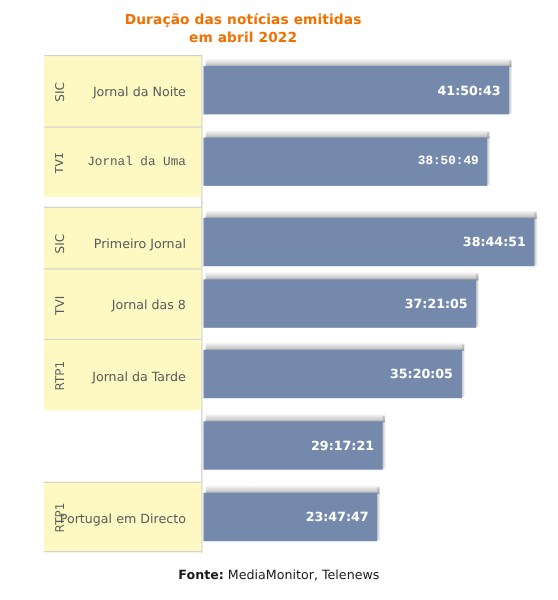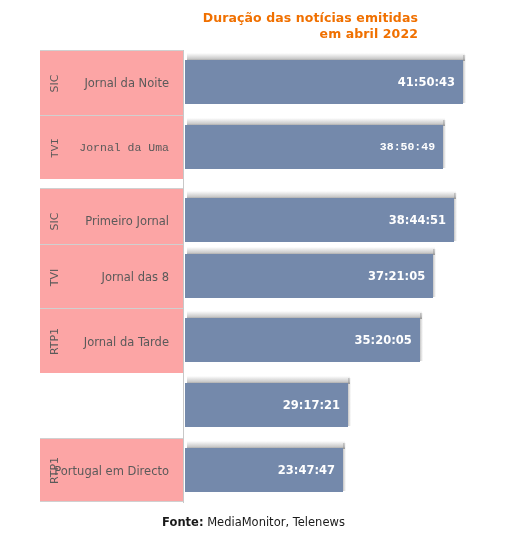--- a/index.html
+++ b/index.html
@@ -18,24 +18,24 @@
   #chart-root {
     position: absolute;
     left: 0; top: 0;
     width: 507px;
     height: 545px;
   }
 
   
   .chart-title {
     position: absolute;
-    left: 0;
+    left: 12px;
     top: 10px;
     width: 418px;
-    text-align: right;
+    text-align: center;
     color: #F07000;
     font-weight: bold;
     font-size: 12.5px;
     line-height: 16px;
     letter-spacing: 0.1px;
   }
   .chart-title .line2 { display: block; }
 
   
   #plot {
@@ -55,21 +55,21 @@
 
   
   .label-cell {
     position: absolute;
     left: 0;
     top: 0;
     width: 143px;
     height: 64.6px;
     border-top: 1px solid #D0D0D0;
     box-sizing: border-box;
-    background: #fca5a5;
+    background: #fef9c3;
   }
   .row:last-child .label-cell {
     border-bottom: 1px solid #D0D0D0;
   }
   .channel {
     position: absolute;
     left: 0px;
     top: 0;
     width: 30px;
     height: 64.6px;
@@ -209,21 +209,21 @@
             <div class="bar-value">38:50:49</div>
           </div>
         </div>
         <div class="row" style="top: 138px;">
           <div class="label-cell">
             <div class="channel">
               <span>SIC</span>
             </div>
             <div class="program">Primeiro Jornal</div>
           </div>
-          <div class="bar-wrap" style="width: 269px;">
+          <div class="bar-wrap" style="width: 301px;">
             <div class="bar-shadow"></div>
             <div class="bar" style="background: rgb(116, 137, 171);"></div>
             <div class="bar-side-shadow"></div>
             <div class="bar-value">38:44:51</div>
           </div>
         </div>
         <div class="row" style="top: 193.8px;">
           <div class="label-cell">
             <div class="channel">
               <span>TVI</span>

